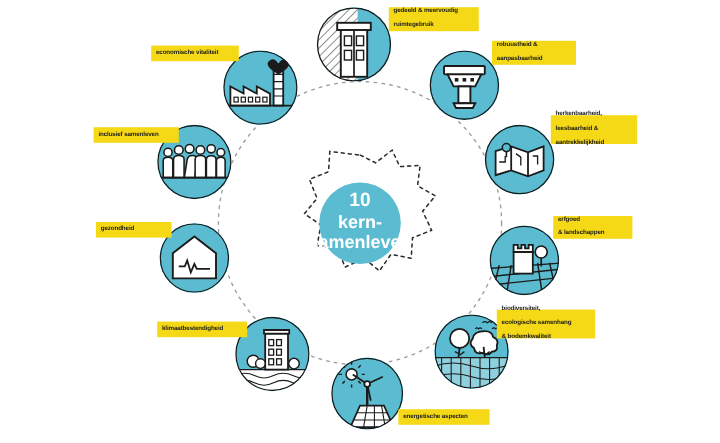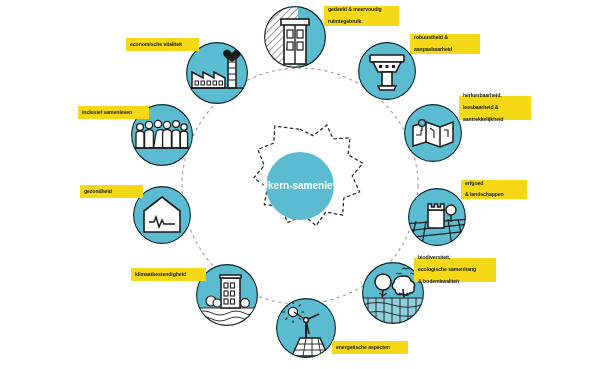--- a/index.html
+++ b/index.html
@@ -35,28 +35,28 @@
     align-items:center;
   }
   .label span{display:block;width:100%;}
 
   .center-badge{
     position:absolute;
     border-radius:50%;
     background:#5bbcd1;
     color:#ffffff;
     display:flex;
-    flex-direction:row;
+    flex-direction:column;
     align-items:center;
     justify-content:center;
     text-align:center;
     font-weight:bold;
   }
   .center-num{font-size:16px;line-height:1;margin-bottom:2px;}
-  .center-txt{font-size:10px;line-height:1.12;}
+  .center-txt{font-size:15px;line-height:1.12;}
 </style>
 </head>
 <body>
 
 <div id="stage">
 
   <svg class="svg-layer" viewBox="0 0 600 369">
     <circle cx="300" cy="186" r="118" fill="none" stroke="#9a9a9a" stroke-width="1.1" stroke-dasharray="2.2 4.4" stroke-linecap="round"></circle>
     <g fill="none" stroke="#2b2b2b" stroke-width="1.2" stroke-dasharray="2.4 3.2" stroke-linecap="round">
       <path d="M305 132 l12 6 13 -10 6 13 16 -1 -2 16 14 8 -10 12 7 15 -15 6 -1 16 -16 -3 -9 13 -12 -10 -15 7 -6 -15 -16 -2 3 -16 -13 -9 10 -12 -6 -15 15 -6 1 -16 16 2 z" transform="translate(-5,0) scale(1.06) translate(-17,-10)"></path>

